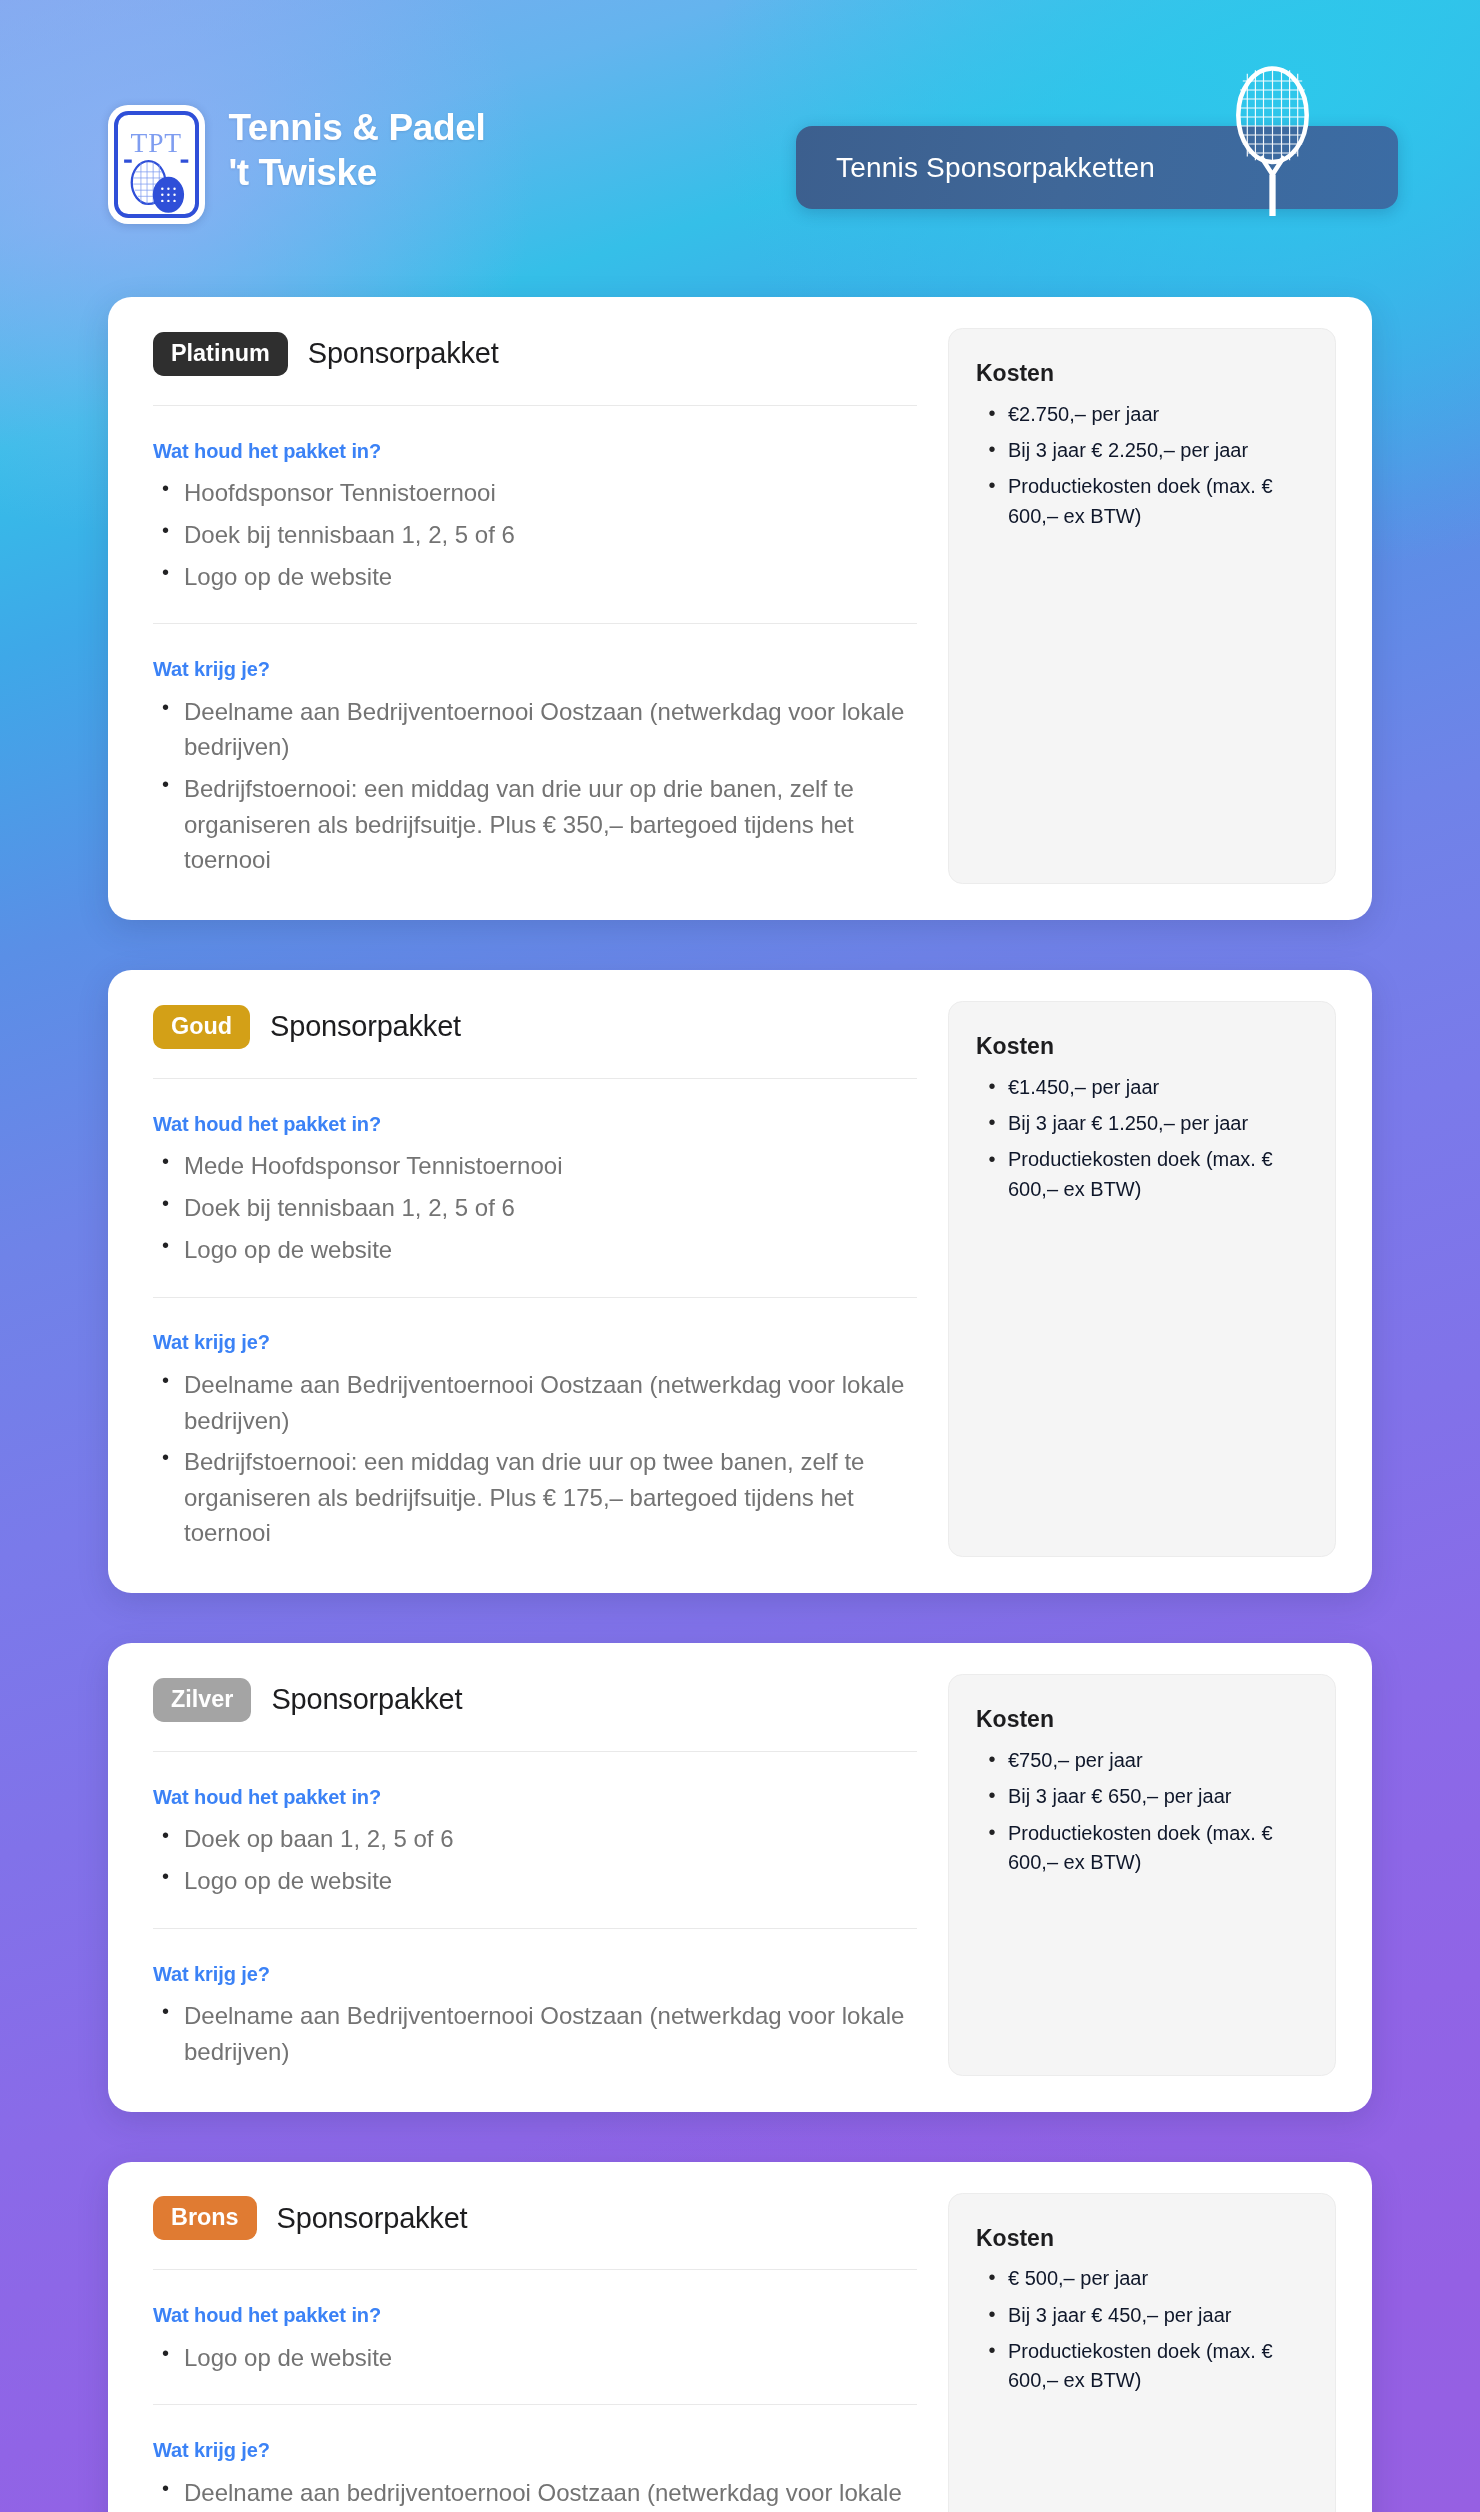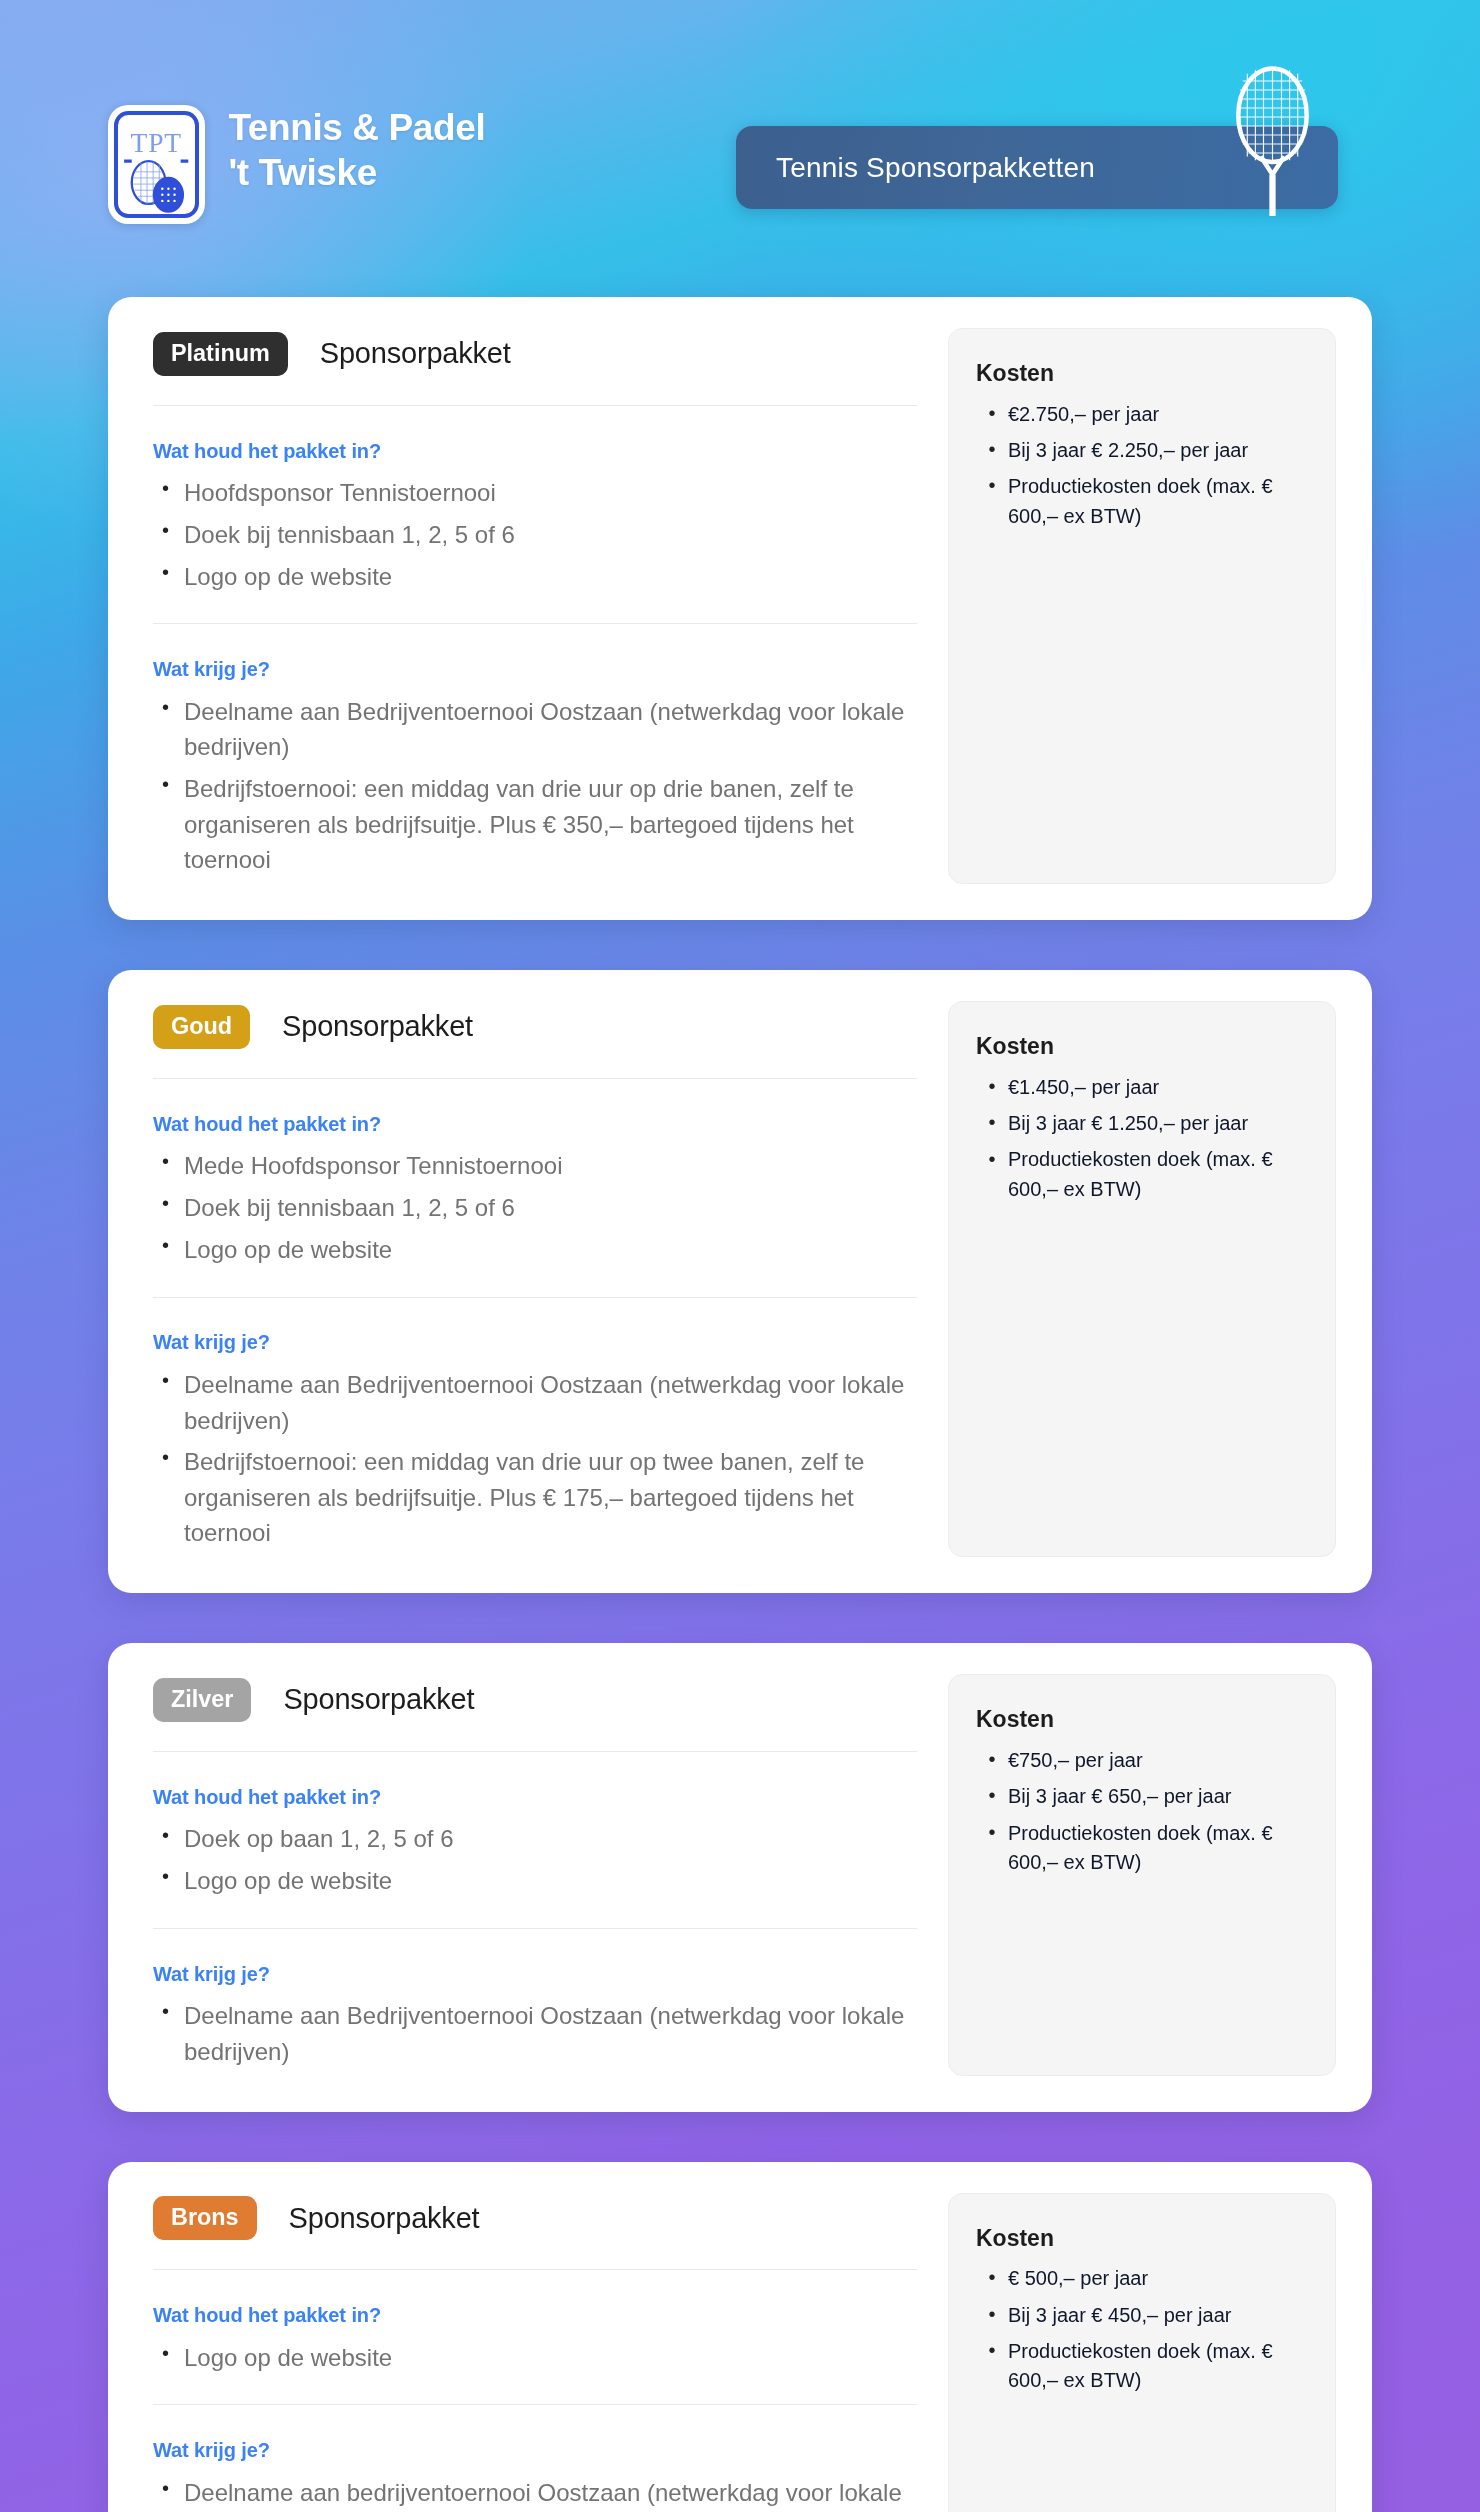--- a/index.html
+++ b/index.html
@@ -97,21 +97,21 @@
     color: #ffffff;
     font-size: 37px;
     font-weight: bold;
     line-height: 1.22;
     letter-spacing: -0.4px;
     text-shadow: 0 0.9px 2.7px rgba(20,40,90,0.14);
   }
 
   .title-pill {
     position: absolute;
-    left: 628px;
+    left: 688px;
     top: 126px;
     width: 602px;
     height: 83px;
     border-radius: 16px;
     background: linear-gradient(100deg, #3c5f8e 0%, #3f6798 45%, #3b6ca4 100%);
     display: flex;
     align-items: center;
     padding-left: 40px;
     box-shadow: 0 3.6px 14.4px rgba(20,40,90,0.22);
   }
@@ -146,21 +146,21 @@
     flex: 0 0 388px;
     background: #f5f5f5;
     border: 0.9px solid #ececec;
     border-radius: 14.4px;
     padding: 31px 27px 27px 27px;
   }
 
   .card-head {
     display: flex;
     align-items: center;
-    gap: 32px;
+    gap: 20px;
     padding-left: 9px;
   }
   .tier-badge {
     display: inline-block;
     color: #ffffff;
     font-size: 23.4px;
     font-weight: bold;
     border-radius: 10.8px;
     padding: 10px 18px 10.8px 18px;
     line-height: 1;

